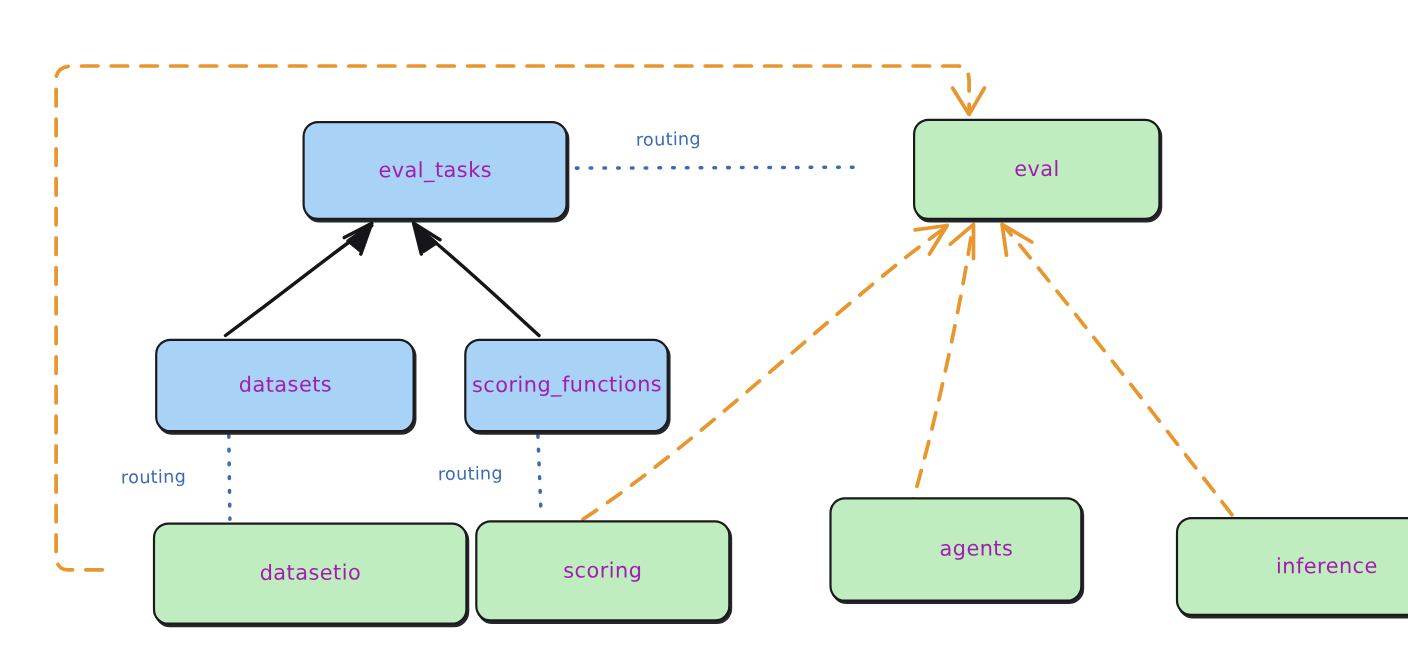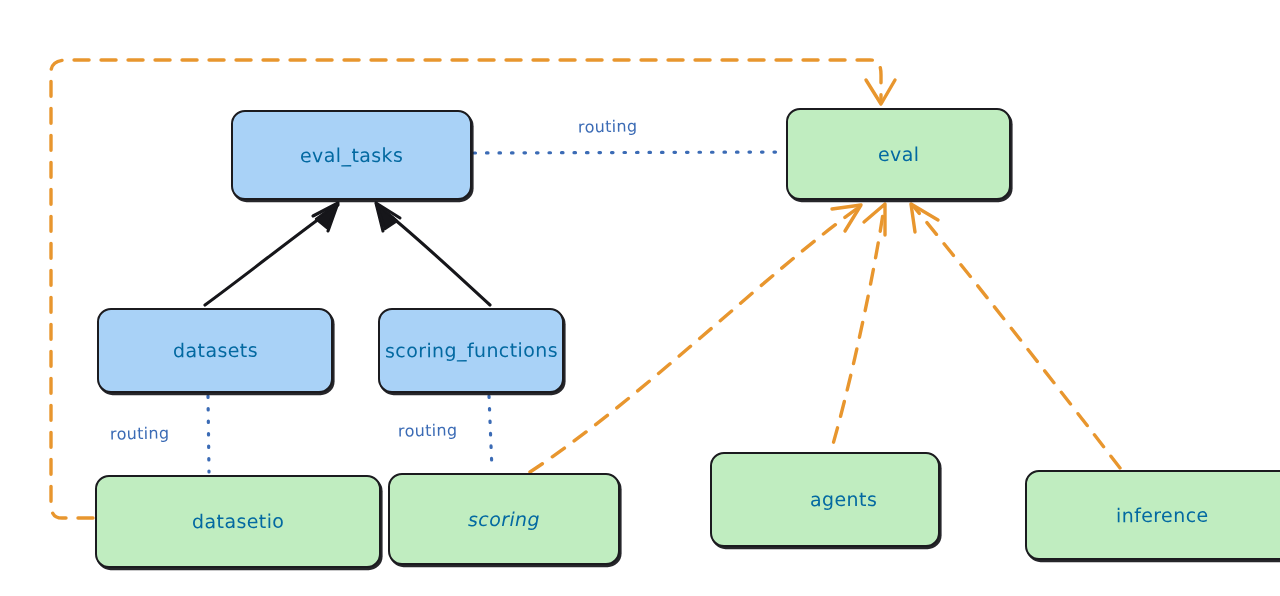--- a/index.html
+++ b/index.html
@@ -26,26 +26,27 @@
     pointer-events: none;
   }
   .node {
     position: absolute;
     box-sizing: border-box;
     display: flex;
     align-items: center;
     justify-content: center;
     border: 2.6px solid #1b1b1f;
     border-radius: 14px;
-    color: #0369a1;
+    color: #a21caf;
     font-size: 19px;
     letter-spacing: 0.4px;
     text-align: center;
     line-height: 1.1;
     box-shadow: 1.6px 2.2px 0 0 rgba(20,20,24,0.92);
+    margin-left: 44px;
   }
   .node-blue { background: #a9d2f7; }
   .node-green { background: #c0edc0; }
   .node-label {
     display: block;
     padding: 0 6px;
     transform: rotate(-0.25deg);
   }
   .edge-label {
     position: absolute;
@@ -122,21 +123,21 @@
   </div>
 
   <div class="node node-blue" style="left:378px; top:308px; width:186px; height:85px;">
     <span class="node-label">scoring_functions</span>
   </div>
 
   <div class="node node-green" style="left:95px; top:475px; width:286px; height:93px;">
     <span class="node-label">datasetio</span>
   </div>
 
-  <div class="node node-green" style="left:388px; top:473px; width:232px; height:92px;font-style:italic;">
+  <div class="node node-green" style="left:388px; top:473px; width:232px; height:92px;">
     <span class="node-label">scoring</span>
   </div>
 
   <div class="node node-green" style="left:710px; top:452px; width:230px; height:95px;padding-left:37px;">
     <span class="node-label">agents</span>
   </div>
 
   <div class="node node-green" style="left:1025px; top:470px; width:274px; height:90px;">
     <span class="node-label">inference</span>
   </div>

